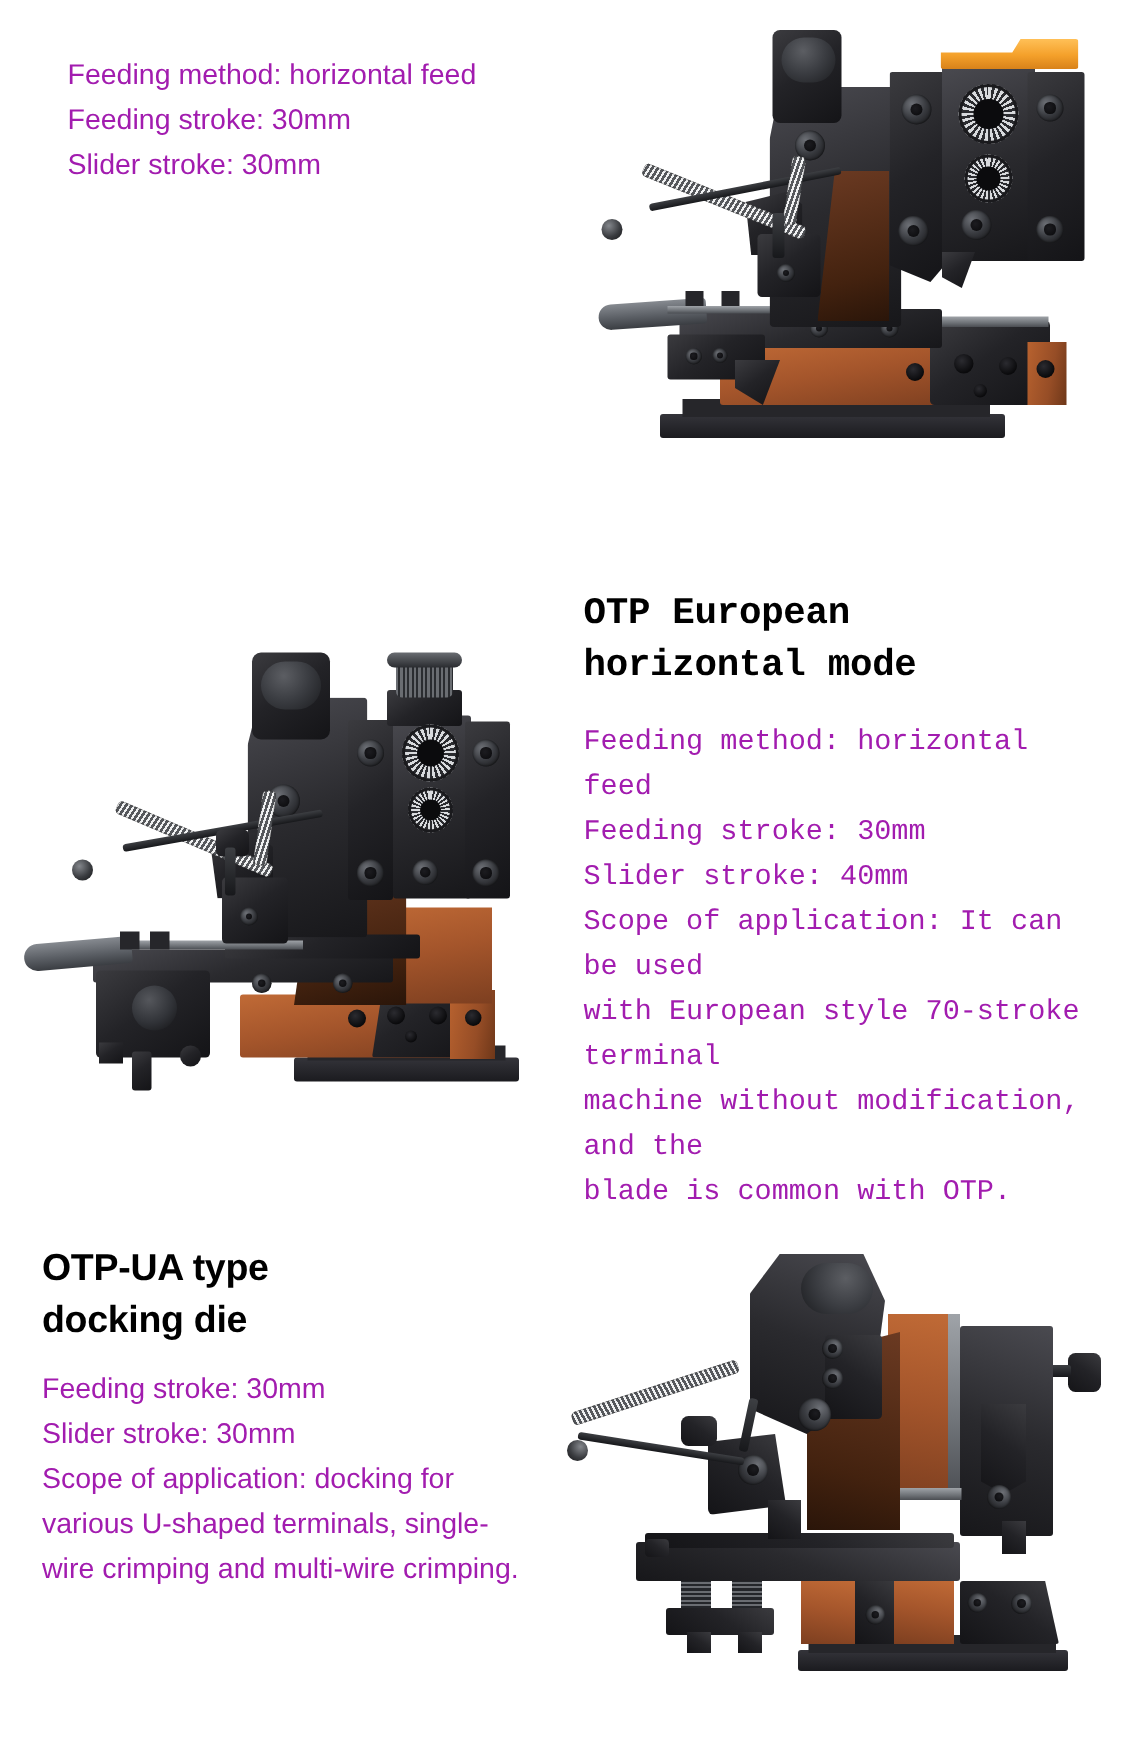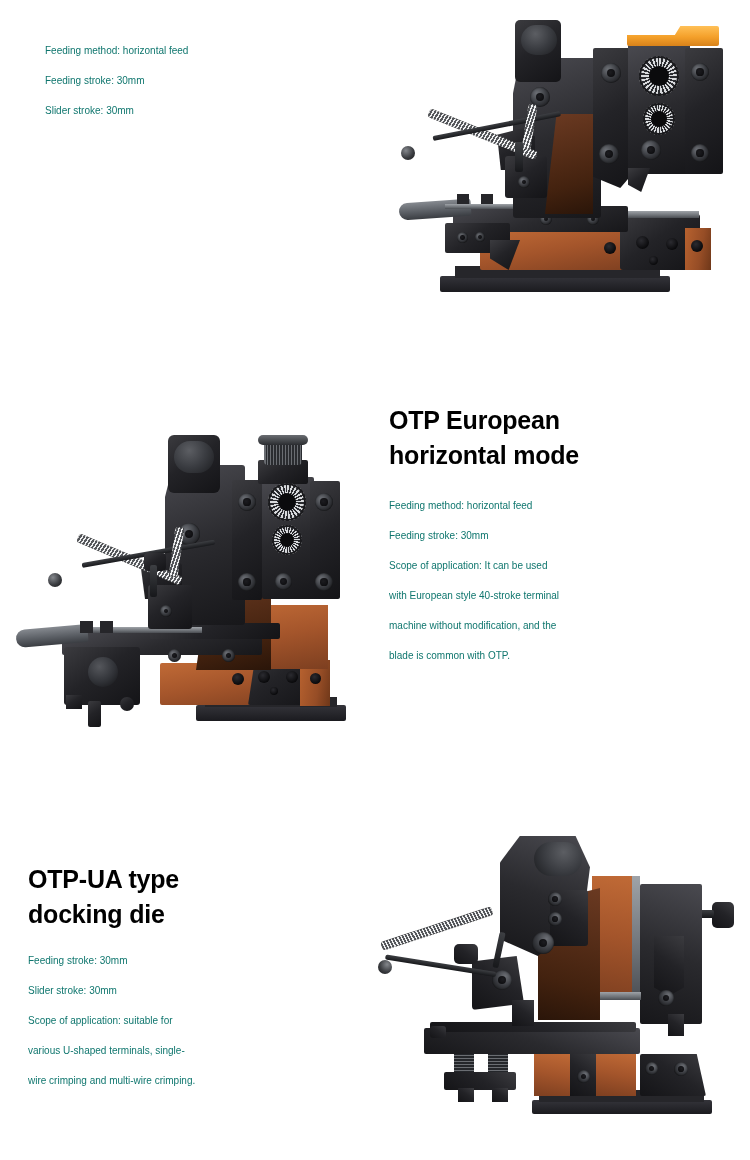--- a/index.html
+++ b/index.html
@@ -17,23 +17,23 @@
   .heading {
     font-size: 25px;
     font-weight: bold;
     line-height: 35px;
     letter-spacing: -0.2px;
     color: #000;
     white-space: pre-line;
   }
   .speclist { margin-top: 16px; }
   .specline {
-    font-size: 10px;
+    font-size: 19px;
     line-height: 30px;
-    color: #0f766e;
+    color: #a21caf;
     white-space: pre-line;
   }
 
   
   .photo { position: absolute; background: #fff; }
   .ph-inner { position: absolute; inset: 0; }
   .mirrored { transform: scaleX(-1); }
 
   
   .pc { position: absolute; }
@@ -158,28 +158,29 @@
       <div class="pc spring" style="left:44px; top:100px; width:116px; height:9px;
            transform: rotate(22deg); transform-origin: left center;"></div>
       <div class="pc rod" style="left:48px; top:128px; width:130px; height:5px;
            transform: rotate(-11deg); transform-origin: left center;"></div>
       <div class="pc ball" style="left:16px; top:138px; width:14px; height:14px;"></div>
       <div class="pc spring" style="left:140px; top:96px; width:9px; height:46px; transform: rotate(9deg);"></div>
       <div class="pc rod" style="left:130px; top:134px; width:8px; height:30px;"></div>
     </div>
   </div>
 
-  <div class="block" style="left:389px; top:403px; width:340px;">
+  <div class="block" style="left:389px; top:391px; width:340px;font-family:Liberation Mono, monospace;">
     <div class="heading">OTP European
 horizontal mode</div>
     <div class="speclist" style="margin-top:18px;">
       <div class="specline">Feeding method: horizontal feed</div>
       <div class="specline">Feeding stroke: 30mm</div>
+      <div class="specline">Slider stroke: 40mm</div>
       <div class="specline">Scope of application: It can be used
-with European style 40-stroke terminal
+with European style 70-stroke terminal
 machine without modification, and the
 blade is common with OTP.</div>
     </div>
   </div>
 
   <div class="photo" style="left:0px; top:405px; width:365px; height:345px;">
     <div class="ph-inner">
 
       <div class="pc base" style="left:196px; top:300px; width:150px; height:16px; border-radius:2px;"></div>
       <div class="pc blkflat" style="left:205px; top:292px; width:132px; height:10px;"></div>
@@ -247,27 +248,27 @@
            transform: rotate(23deg); transform-origin:left center;"></div>
       <div class="pc rod" style="left:82px; top:158px; width:135px; height:5px;
            transform: rotate(-10deg); transform-origin:left center;"></div>
       <div class="pc ball" style="left:48px; top:168px; width:14px; height:14px;"></div>
       <div class="pc spring" style="left:172px; top:122px; width:9px; height:50px; transform: rotate(8deg);"></div>
       <div class="pc blk" style="left:144px; top:148px; width:22px; height:18px; border-radius:4px;"></div>
       <div class="pc rod" style="left:150px; top:160px; width:7px; height:32px;"></div>
     </div>
   </div>
 
-  <div class="block" style="left:28px; top:862px; width:330px;">
+  <div class="block" style="left:28px; top:828px; width:330px;">
     <div class="heading">OTP-UA type
 docking die</div>
     <div class="speclist" style="margin-top:14px;">
       <div class="specline">Feeding stroke: 30mm</div>
       <div class="specline">Slider stroke: 30mm</div>
-      <div class="specline">Scope of application: suitable for
+      <div class="specline">Scope of application: docking for
 various U-shaped terminals, single-
 wire crimping and multi-wire crimping.</div>
     </div>
   </div>
 
   <div class="photo" style="left:375px; top:832px; width:365px; height:318px;">
     <div class="ph-inner mirrored">
 
       <div class="pc base" style="left:28px; top:268px; width:180px; height:14px; border-radius:2px;"></div>
       <div class="pc blkflat" style="left:36px; top:258px; width:165px; height:12px;"></div>

